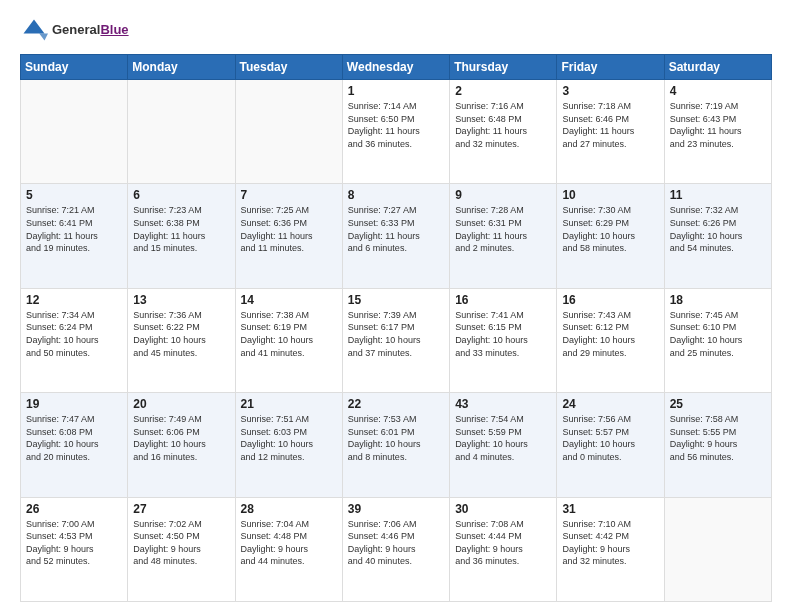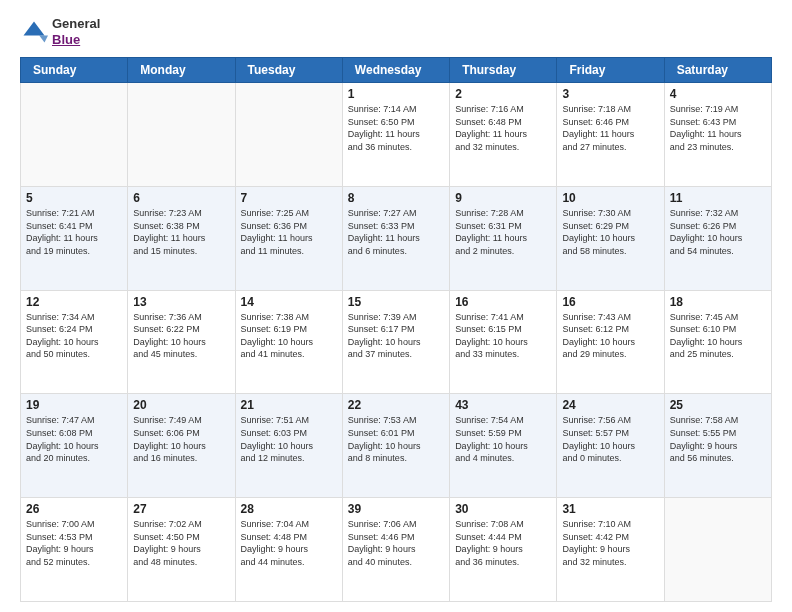--- a/index.html
+++ b/index.html
@@ -23,21 +23,21 @@
       align-items: flex-start;
       margin-bottom: 10px;
     }
     .logo {
       display: flex;
       align-items: center;
       gap: 4px;
     }
     .logo-text {
       display: flex;
-      flex-direction: column;
+      flex-direction: row;
       font-size: 13px;
       font-weight: bold;
       line-height: 1.2;
     }
     .logo-general { color: #333; }
     .logo-blue { color: #701a75; text-decoration: underline; }
     .logo-icon {
       width: 28px;
       height: 28px;
     }
@@ -59,21 +59,21 @@
       border: 1px solid #ccc;
       border-collapse: collapse;
       width: 100%;
       table-layout: fixed;
     }
     .calendar th {
       background: #2a6db5;
       color: #fff;
       font-size: 12px;
       font-weight: bold;
-      padding: 5px 12px;
+      padding: 5px 4px;
       text-align: left;
       border: 1px solid #1e5a9a;
     }
     .calendar td {
       border: 1px solid #ddd;
       vertical-align: top;
       padding: 4px 5px;
       font-size: 9.5px;
       color: #222;
       height: 80px;

